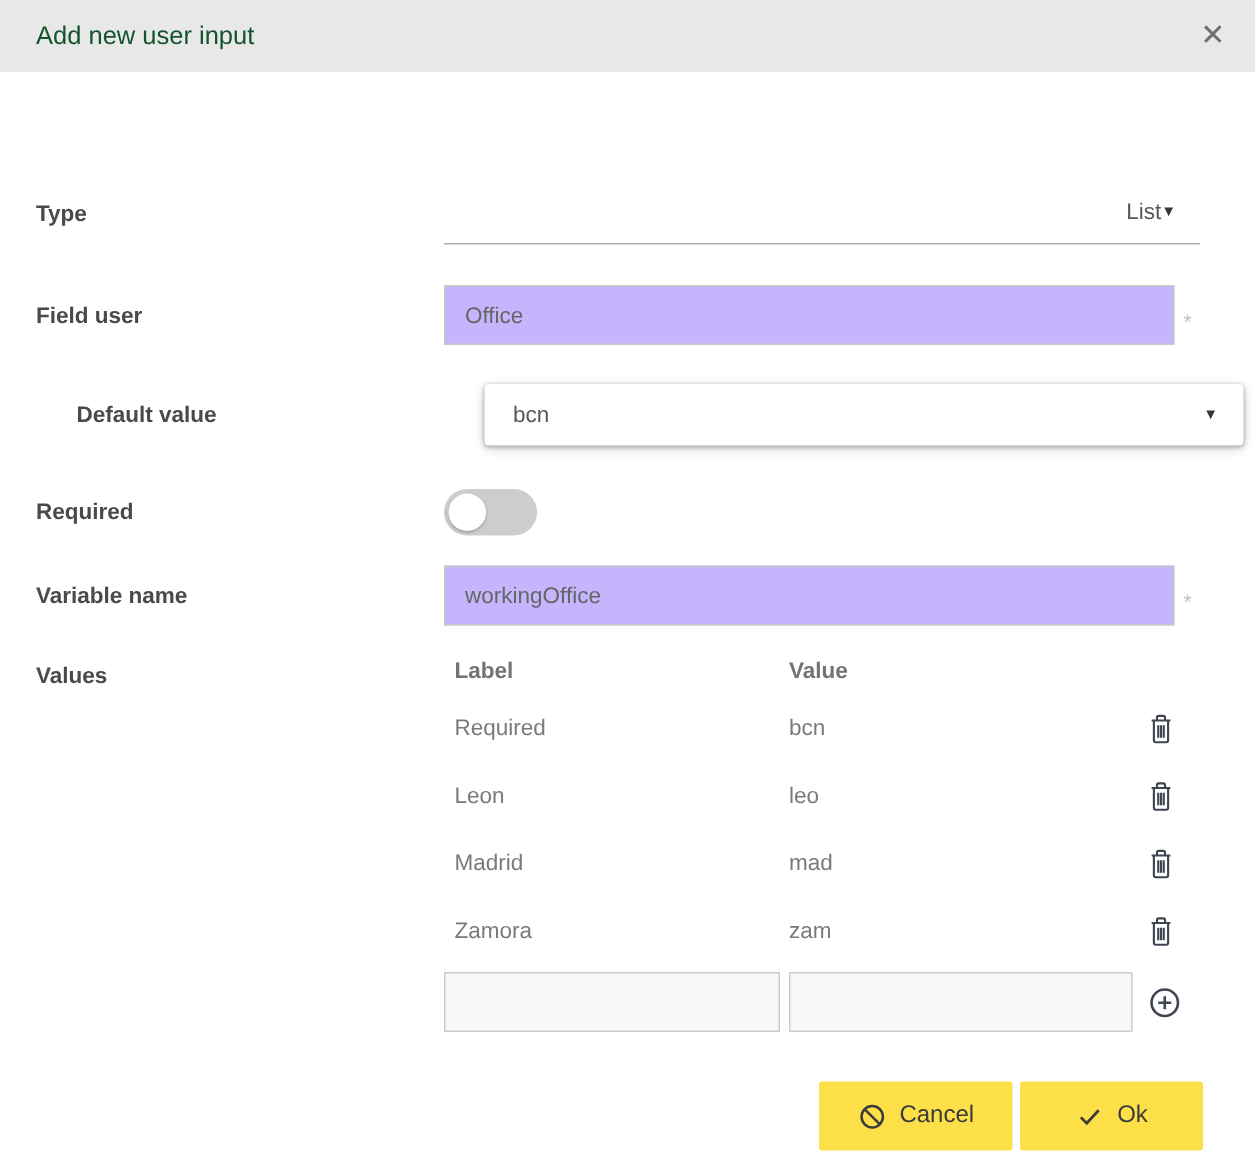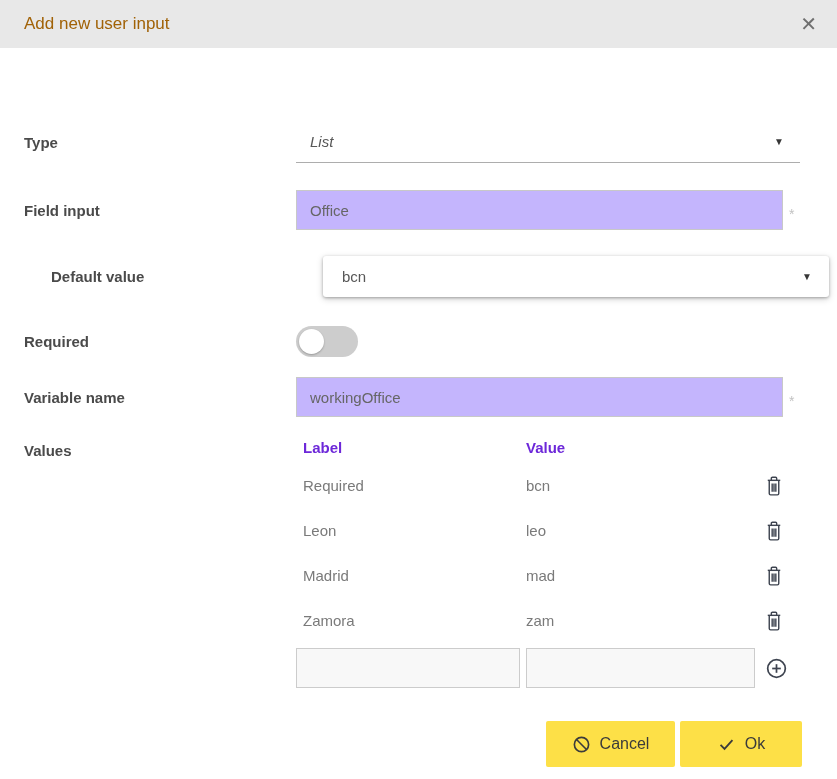--- a/index.html
+++ b/index.html
@@ -5,39 +5,39 @@
   * { margin: 0; padding: 0; box-sizing: border-box; }
   html, body { background: #ffffff; }
   body { font-family: "Liberation Sans", sans-serif; }
   .dialog { position: relative; width: 837px; height: 779px; background: #ffffff; overflow: hidden; }
 
   .header {
     height: 48px; background: #e8e8e8;
     display: flex; align-items: center; justify-content: space-between;
     padding: 0 20px 0 24px;
   }
-  .header-title { font-size: 17px; color: #a16207; }
+  .header-title { font-size: 17px; color: #14532d; }
   .close-btn {
     font-size: 20px; color: #6f6f6f; cursor: pointer; line-height: 1;
     background: none; border: none; font-family: "Liberation Sans", sans-serif;
   }
 
   .form { padding-left: 24px; }
   .row { display: flex; }
   .row-label {
     width: 272px; flex: 0 0 272px; font-size: 15px; font-weight: bold; color: #4a4a4a;
   }
   .row.center { align-items: center; }
 
   
   .row-type { margin-top: 73px; }
   .select-underline {
     width: 504px; height: 42px; border-bottom: 1px solid #adadad;
-    display: flex; align-items: center; justify-content: space-between;
-    padding: 0 16px 0 14px; cursor: pointer; background: #ffffff; font-style: italic;
+    display: flex; align-items: center; justify-content: flex-end;
+    padding: 0 16px 0 14px; cursor: pointer; background: #ffffff;
   }
   .select-underline .select-value { font-size: 15px; color: #575757; }
   .arrow { font-size: 10px; color: #373737; line-height: 1; }
 
   
   .row-fieldtitle { margin-top: 27px; }
   .row-variable { margin-top: 20px; }
   .text-input {
     width: 487px; height: 40px; border: 1px solid #c8c8c8; background: #c4b5fd;
     padding: 0 10px 0 13px; font-size: 15px; color: #666666;
@@ -65,21 +65,21 @@
     position: absolute; left: 3px; top: 3px; width: 25px; height: 25px;
     border-radius: 50%; background: #ffffff; box-shadow: 0 1px 2px rgba(0,0,0,0.25);
   }
 
   
   .row-values { margin-top: 22px; }
   .row-values .row-label { padding-top: 3px; }
   .values-table { width: 506px; }
   .vt-head { display: flex; height: 24px; align-items: flex-start; }
   .vt-head .vt-col-label, .vt-head .vt-col-value {
-    font-size: 15px; font-weight: bold; color: #6d28d9;
+    font-size: 15px; font-weight: bold; color: #737373;
   }
   .vt-col-label { width: 230px; flex: 0 0 230px; padding-left: 7px; }
   .vt-col-value { flex: 1 1 auto; }
   .vt-row { display: flex; align-items: center; height: 45px; }
   .vt-row .vt-col-label, .vt-row .vt-col-value { font-size: 15px; color: #7a7a7a; font-weight: normal; }
   .vt-col-action { flex: 0 0 48px; display: flex; justify-content: flex-start; padding-left: 10px; }
   .icon-btn { background: none; border: none; cursor: pointer; padding: 0; display: flex; align-items: center; }
 
   .vt-new { display: flex; align-items: center; margin-top: 5px; }
   .new-input {
@@ -119,21 +119,21 @@
 
     <div class="row row-type center">
       <div class="row-label">Type</div>
       <div class="select-underline">
         <span class="select-value">List</span>
         <span class="arrow">▼</span>
       </div>
     </div>
 
     <div class="row row-fieldtitle center">
-      <div class="row-label">Field input</div>
+      <div class="row-label">Field user</div>
       <input class="text-input" type="text" value="Office" style="">
       <span class="req-star">*</span>
     </div>
 
     <div class="row row-default center">
       <div class="row-label">Default value</div>
       <div class="select-elevated">
         <span class="select-value">bcn</span>
         <span class="arrow">▼</span>
       </div>

